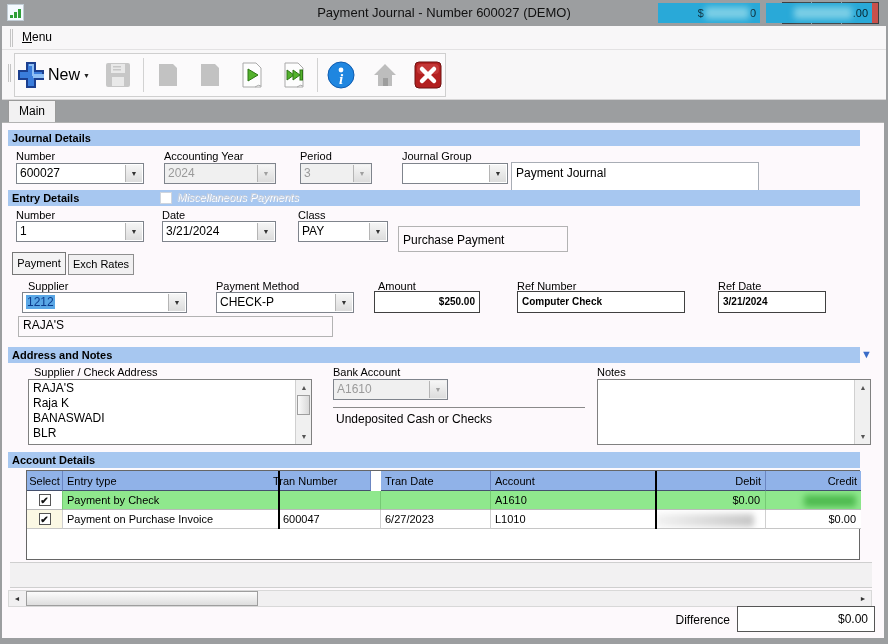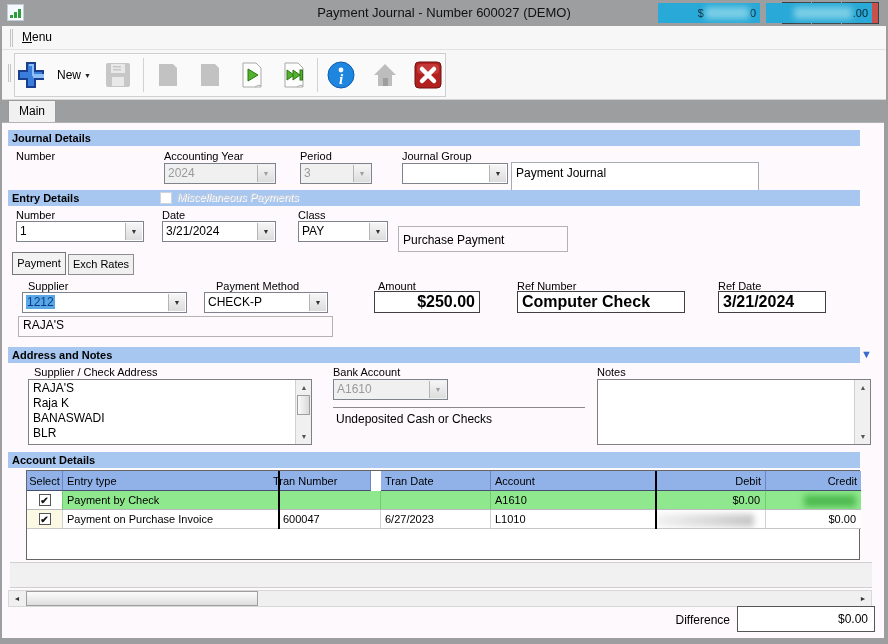--- a/index.html
+++ b/index.html
@@ -25,21 +25,21 @@
   
   .menubar { left:2px; top:26px; width:884px; height:24px; background:#f8f7f8; border-bottom:1px solid #e3e2e3; }
   .grip { top:3px; width:3px; height:18px; border-left:1px solid #c4c4c4; border-right:1px solid #c4c4c4; }
   .menu-item { left:20px; top:4px; font-size:12px; }
   .menu-item u { text-decoration:underline; }
   .toolbar { left:2px; top:50px; width:884px; height:50px; background:#f8f7f8; border-bottom:1px solid #d7d6d7; }
   .toolbar-frame { left:12px; top:3px; width:432px; height:44px; border:1px solid #cfcfcf; background:#fbfafb; }
   .tbtn { top:3px; height:36px; display:flex; align-items:center; justify-content:center; }
   .tbtn svg { display:block; }
   .new-btn { left:2px; width:78px; justify-content:flex-start; }
-  .new-label { font-size:12px; margin-left:12px; }
+  .new-label { font-size:16px; margin-left:3px; }
   .new-arrow { font-size:7px; margin-left:3px; color:#222; }
   .tsep { top:4px; width:1px; height:34px; background:#d2d2d2; }
 
   
   .tab-main { left:8px; top:100px; width:48px; height:23px; background:#f2f1f2;
               border:1px solid #9a9a9a; border-bottom:none; text-align:center;
               font-size:12px; line-height:21px; }
   .content { left:2px; top:122px; width:882px; height:516px; background:#fdf9fc; border-top:1px solid #b2b2b2; }
 
   .section-bar { left:8px; width:852px; height:16px; background:#a7c7f0;
@@ -49,21 +49,21 @@
   .combo { height:21px; background:#fff; border:1px solid #7f848c; font-size:12px; }
   .combo .val { position:absolute; left:3px; top:2px; right:19px; height:16px; overflow:hidden; white-space:nowrap; }
   .combo .cbtn { position:absolute; right:1px; top:1px; bottom:1px; width:17px;
                  background:linear-gradient(#f6f6f6,#dcdcdc); border-left:1px solid #b5b5b5;
                  font-size:7px; text-align:center; line-height:17px; color:#333; }
   .combo.disabled { background:#f0f0f0; }
   .combo.disabled .val { color:#9a9a9a; }
   .combo.disabled .cbtn { color:#9f9f9f; }
   .sel-val { background:#5aa7e6; color:#0b3b8c; padding:0 1px; }
 
-  .input-dark { background:#fff; border:1px solid #404040; font-size:16px; font-weight:bold;
+  .input-dark { background:#fff; border:1px solid #404040; font-size:10px; font-weight:bold;
                 line-height:20px; padding:0 4px; white-space:nowrap; overflow:hidden; }
   .input-plain { background:#fff; border:1px solid #a8adb5; font-size:12px; line-height:20px; padding:0 4px; }
 
   .subtab { background:#f1f0f1; border:1px solid #8f8f8f; text-align:center; font-size:11px; }
 
   .flatbox { border:1px solid #b3b3b3; background:transparent; font-size:12px; padding:2px 4px; }
 
   
   .listbox { background:#fff; border:1px solid #808080; overflow:hidden; }
   .listbox .rows { position:absolute; left:1px; top:1px; right:17px; bottom:1px; overflow:hidden; }
@@ -224,20 +224,24 @@
       </div>
     </div>
   </div>
 
   <div class="abs tab-main">Main</div>
   <div class="abs content"></div>
 
   <div class="abs section-bar" style="top:130px">Journal Details</div>
 
   <div class="abs lbl" style="left:16px; top:150px">Number</div>
+  <div class="abs combo" style="left:16px; top:163px; width:128px">
+    <span class="val">600027</span>
+    <span class="cbtn">▼</span>
+  </div>
 
   <div class="abs lbl" style="left:164px; top:150px">Accounting Year</div>
   <div class="abs combo disabled" style="left:164px; top:163px; width:112px">
     <span class="val">2024</span>
     <span class="cbtn">▼</span>
   </div>
 
   <div class="abs lbl" style="left:300px; top:150px">Period</div>
   <div class="abs combo disabled" style="left:300px; top:163px; width:72px">
     <span class="val">3</span>
@@ -279,21 +283,21 @@
   <div class="abs subtab" style="left:12px; top:252px; width:54px; height:23px; line-height:21px; border-color:#777; z-index:2; background:#f4f3f4;">Payment</div>
   <div class="abs subtab" style="left:68px; top:254px; width:66px; height:21px; line-height:19px;">Exch Rates</div>
 
   <div class="abs lbl" style="left:28px; top:280px">Supplier</div>
   <div class="abs combo" style="left:22px; top:292px; width:165px">
     <span class="val"><span class="sel-val">1212</span></span>
     <span class="cbtn">▼</span>
   </div>
 
   <div class="abs lbl" style="left:216px; top:280px">Payment Method</div>
-  <div class="abs combo" style="left:204px; top:292px; width:124px">
+  <div class="abs combo" style="left:216px; top:292px; width:138px">
     <span class="val">CHECK-P</span>
     <span class="cbtn">▼</span>
   </div>
 
   <div class="abs lbl" style="left:378px; top:280px">Amount</div>
   <div class="abs input-dark" style="left:374px; top:291px; width:106px; height:22px; text-align:right;">$250.00</div>
 
   <div class="abs lbl" style="left:517px; top:280px">Ref Number</div>
   <div class="abs input-dark" style="left:517px; top:291px; width:168px; height:22px;">Computer Check</div>
 

